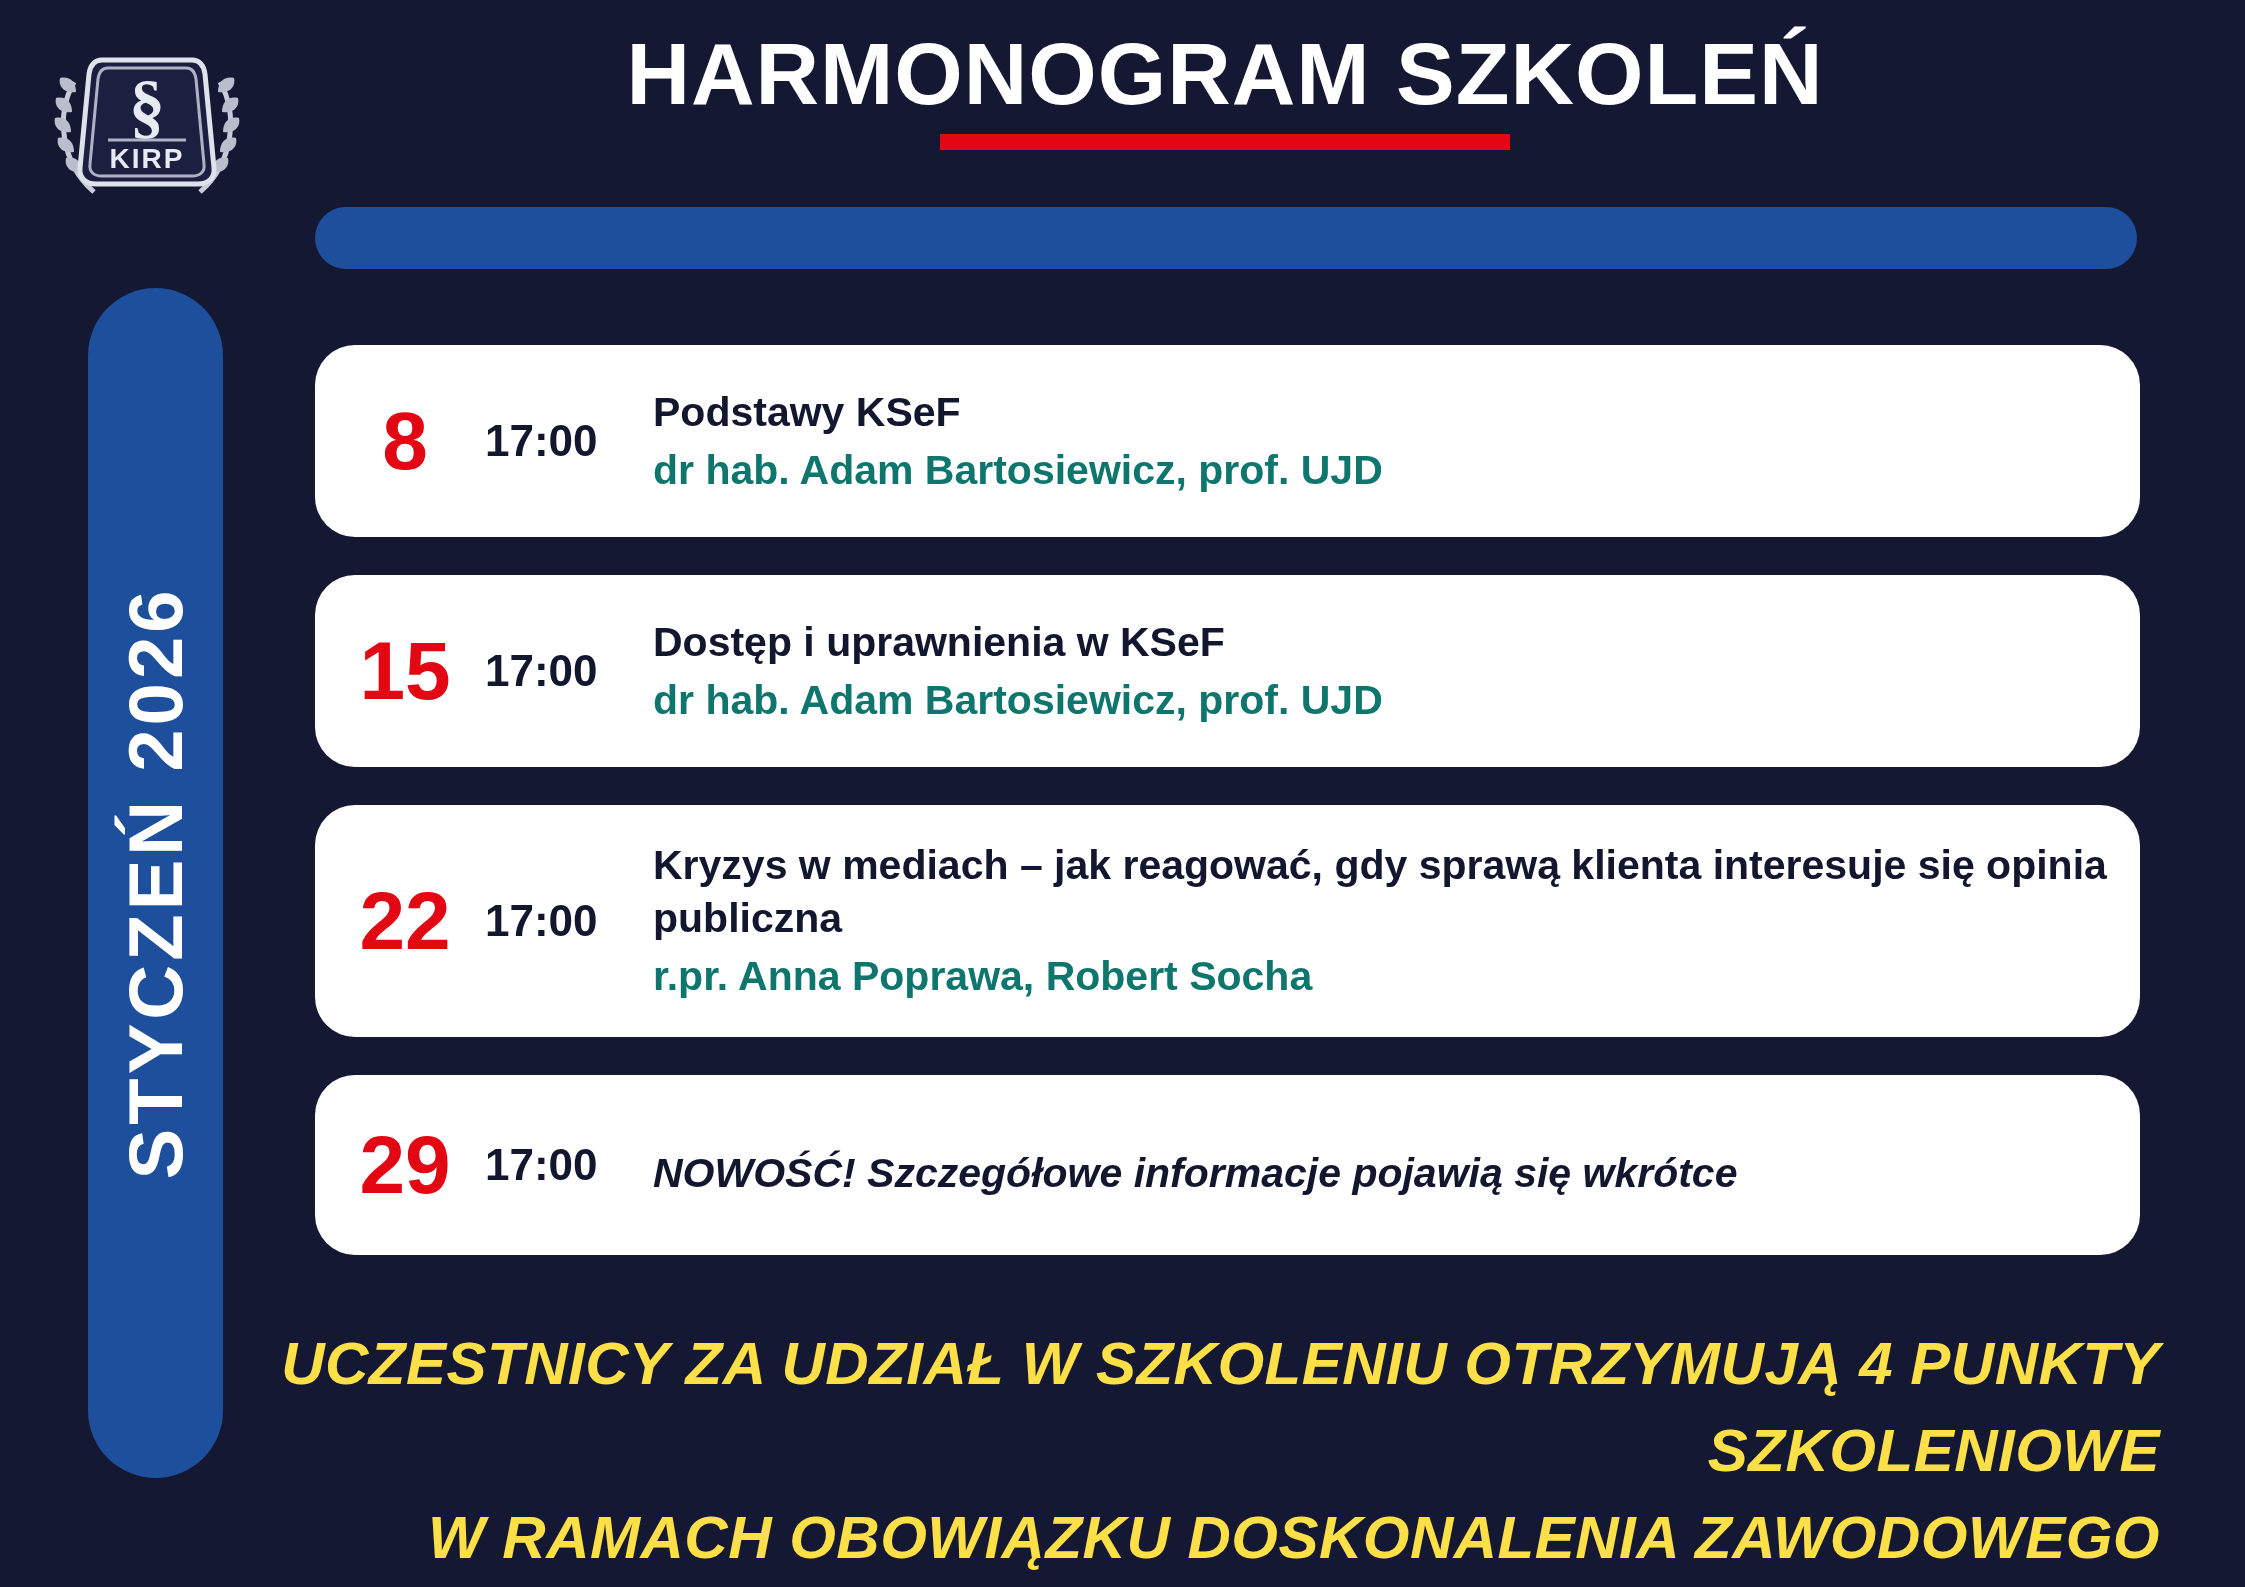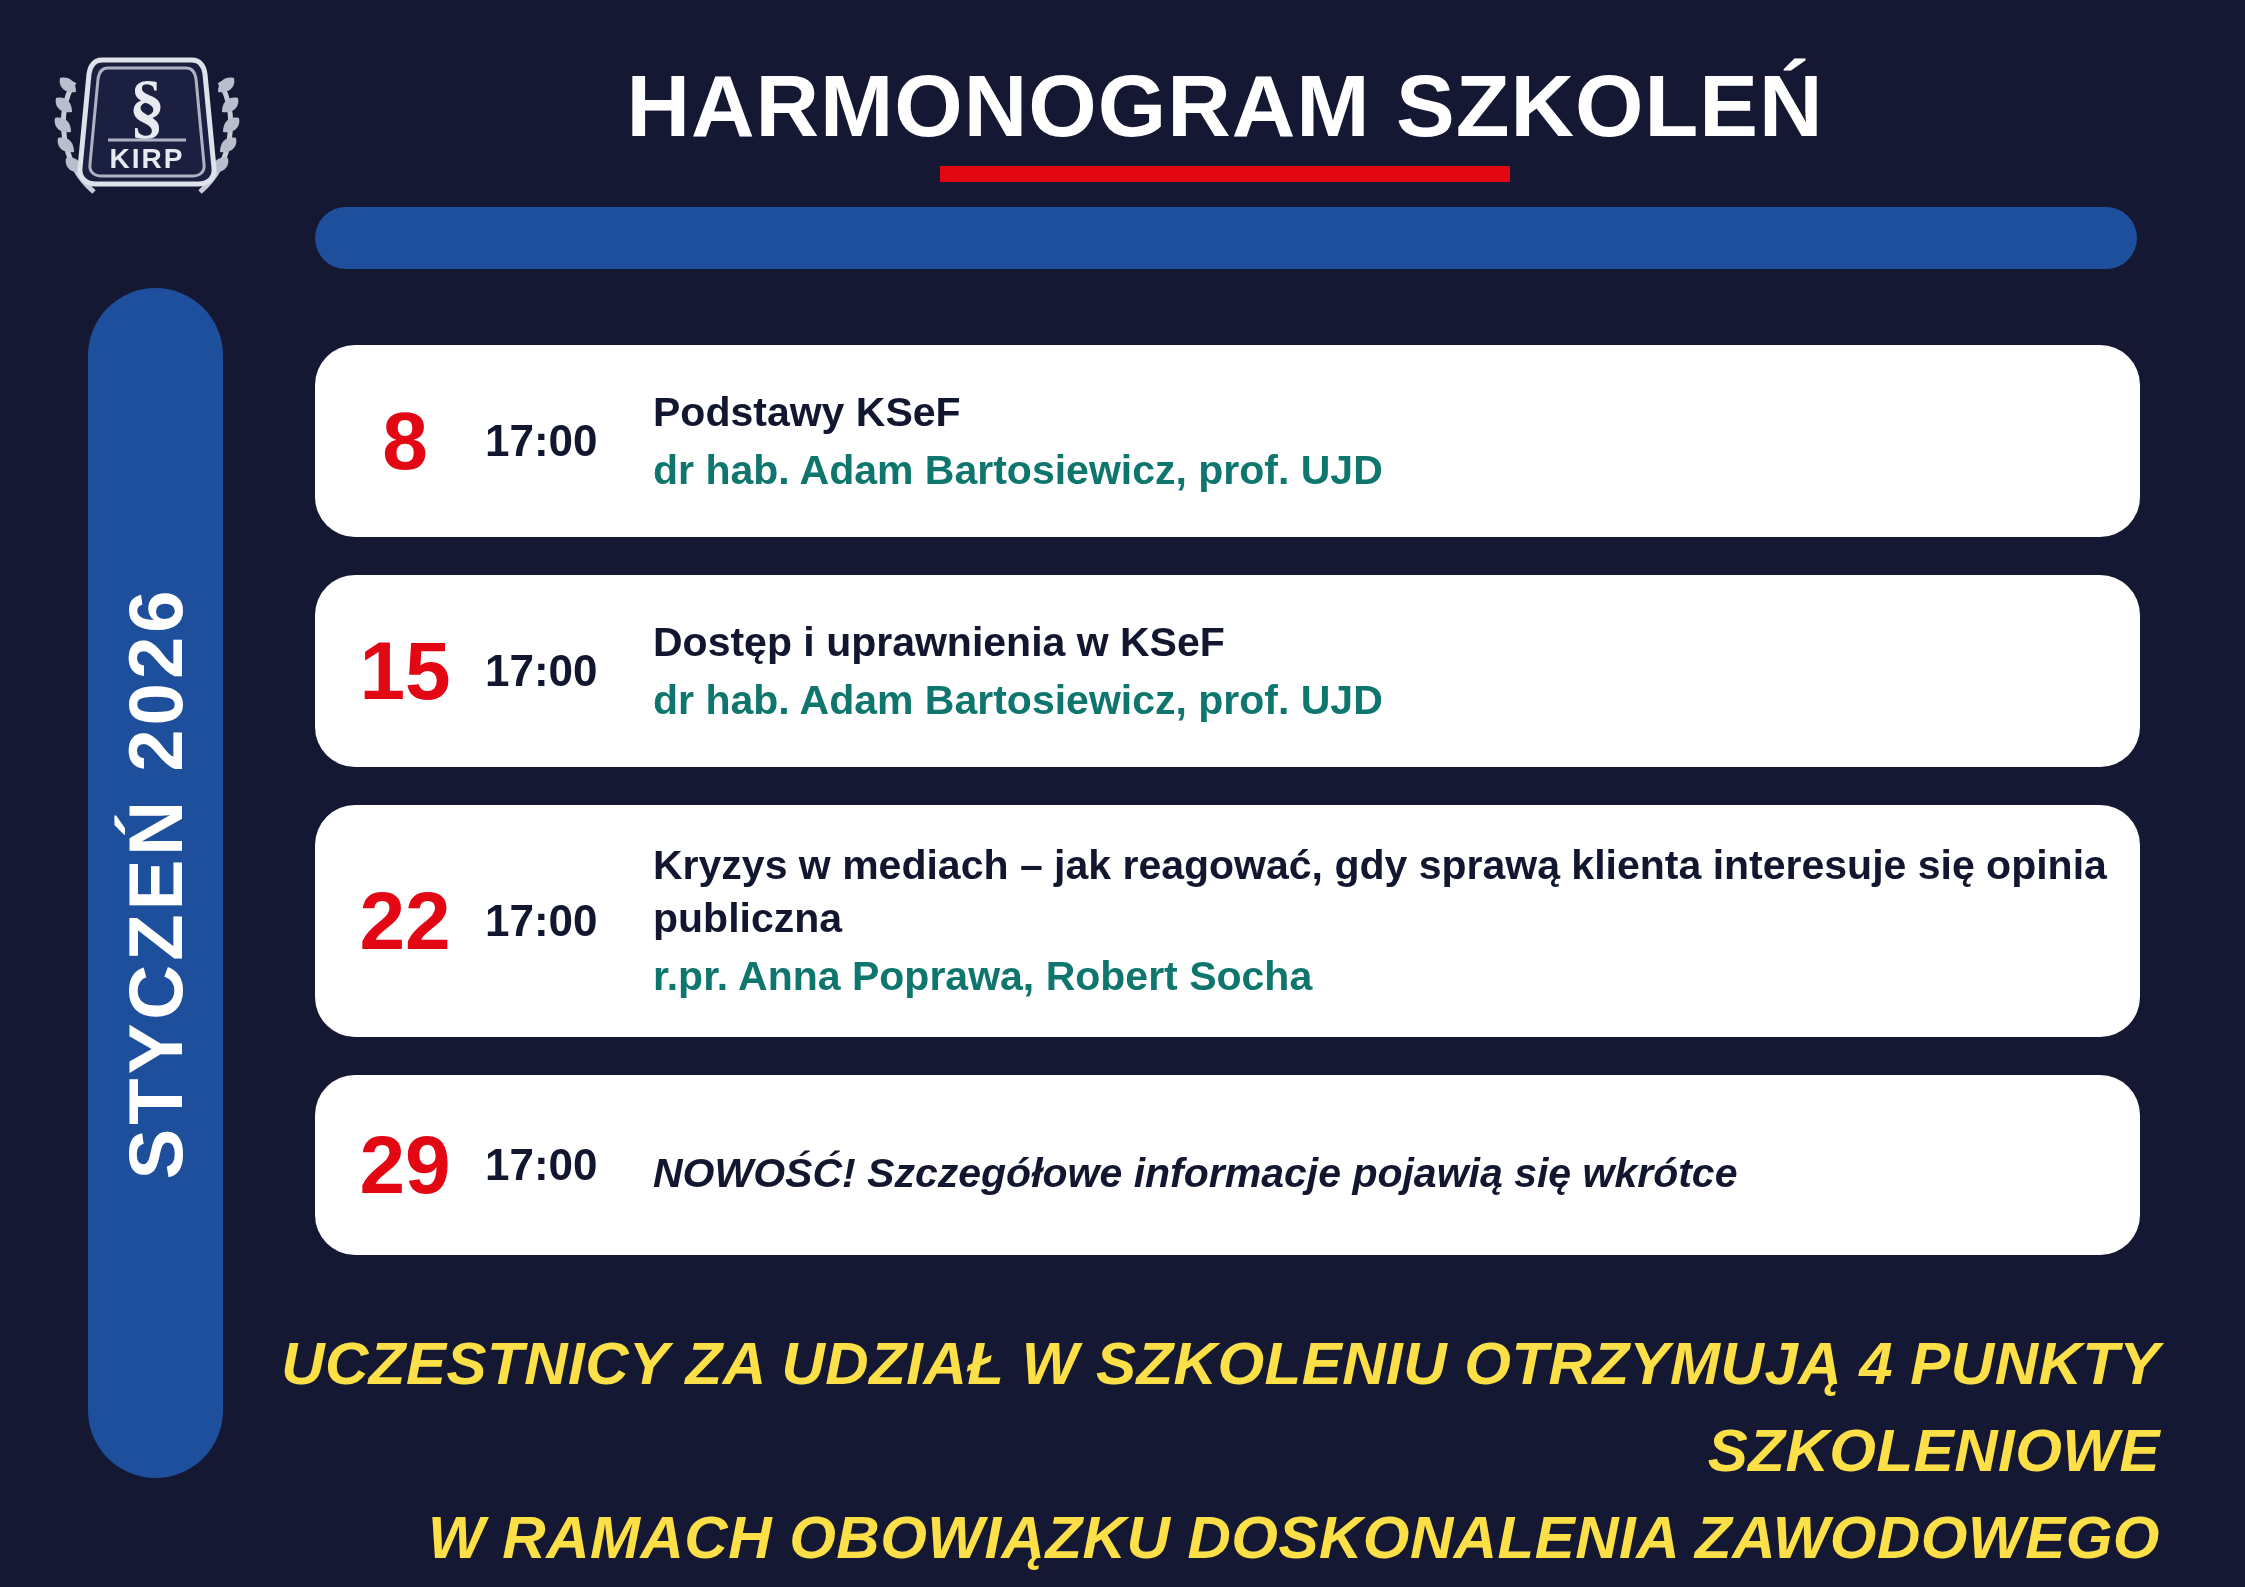--- a/index.html
+++ b/index.html
@@ -29,21 +29,20 @@
     height: 210px;
   }
 
   
   .title-wrap {
     position: absolute;
     left: 300px;
     top: 28px;
     width: 1850px;
     text-align: center;
-    margin-top: 32px;
   }
   .title {
     color: #ffffff;
     font-size: 88px;
     font-weight: bold;
     letter-spacing: 1px;
     line-height: 1.05;
     white-space: nowrap;
   }
   .title-underline {

